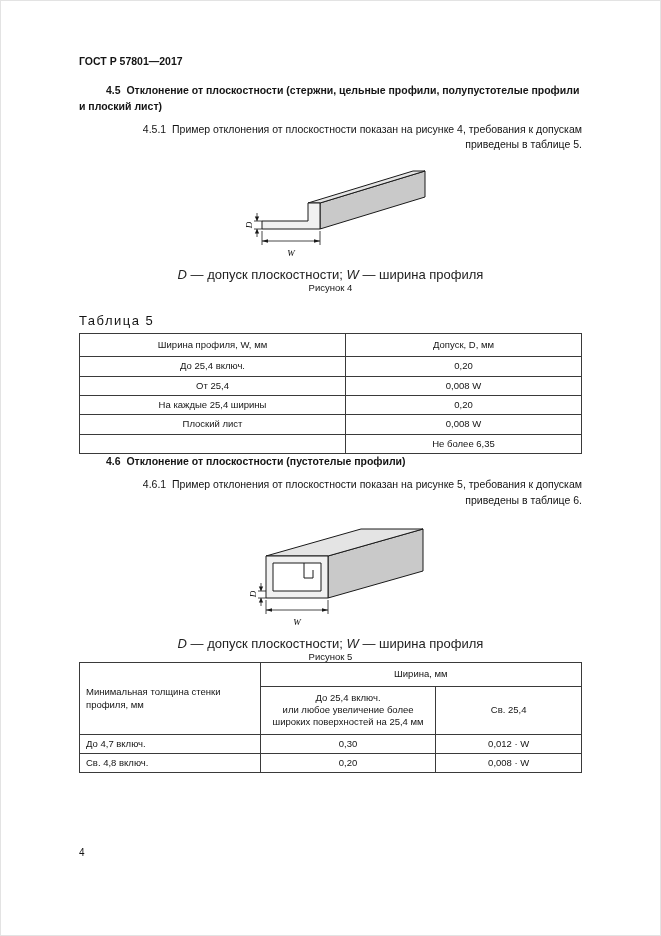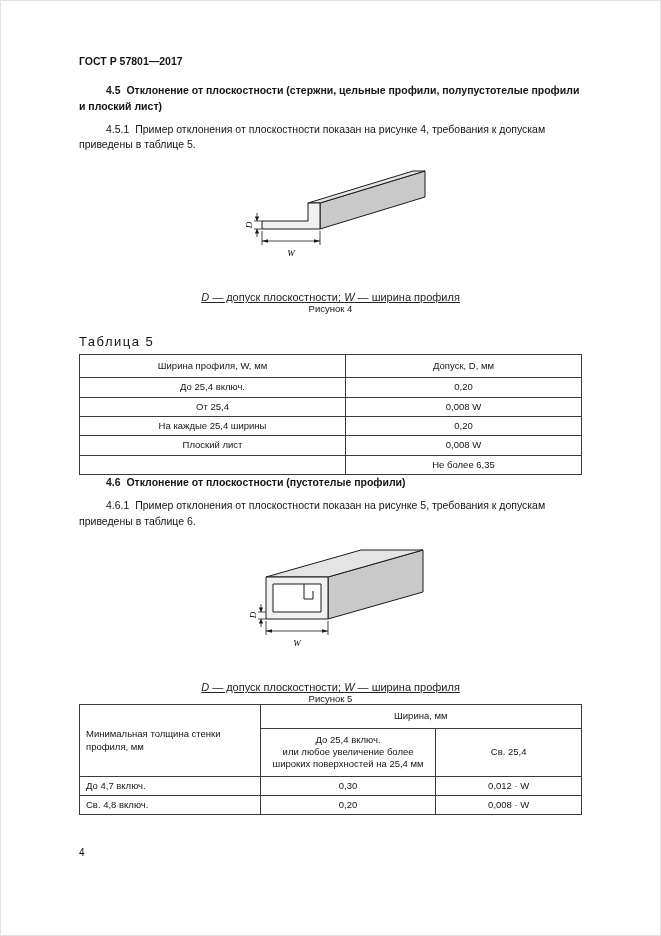--- a/index.html
+++ b/index.html
@@ -8,24 +8,24 @@
     width:661px; height:936px; margin:0 auto; background:#ffffff;
     border:1px solid #e3e3e3; position:relative; overflow:hidden;
     font-family:"Liberation Sans","DejaVu Sans",sans-serif; color:#141414;
   }
   .content { padding:54px 78px 0 78px; }
   .doc-header { font-size:10.5px; font-weight:bold; margin-bottom:16px; }
   .section-heading {
     font-size:10.5px; font-weight:bold; line-height:1.5;
     text-indent:27px; white-space:pre-wrap; margin-bottom:7px;
   }
-  .para { font-size:10.5px; line-height:1.5; text-indent:27px; white-space:pre-wrap; }
+  .para { font-size:10.5px; line-height:1.5; text-indent:27px; white-space:pre-wrap;text-align:right; }
   .figure { text-align:center; margin-top:10px; }
   .fig-drawing { display:inline-block; }
-  .fig-legend { font-size:11px; margin-top:24px; color:#222;text-decoration:underline; }
+  .fig-legend { font-size:13px; margin-top:0; color:#222; }
   .fig-legend .var { font-style:italic; }
   .fig-caption { font-size:9.5px; }
   .table-label { font-size:13px; letter-spacing:1.5px; margin:20px 0 5px 0; }
   table { width:100%; border-collapse:collapse; font-size:9.5px; table-layout:fixed; }
   th,td {
     border:1px solid #3a3a3a; padding:3px 5px; text-align:center;
     vertical-align:middle; font-weight:normal; line-height:1.3; height:19px;
   }
   thead th { padding:5px 5px; }
   td.left, th.left { text-align:left; padding-left:6px; }

